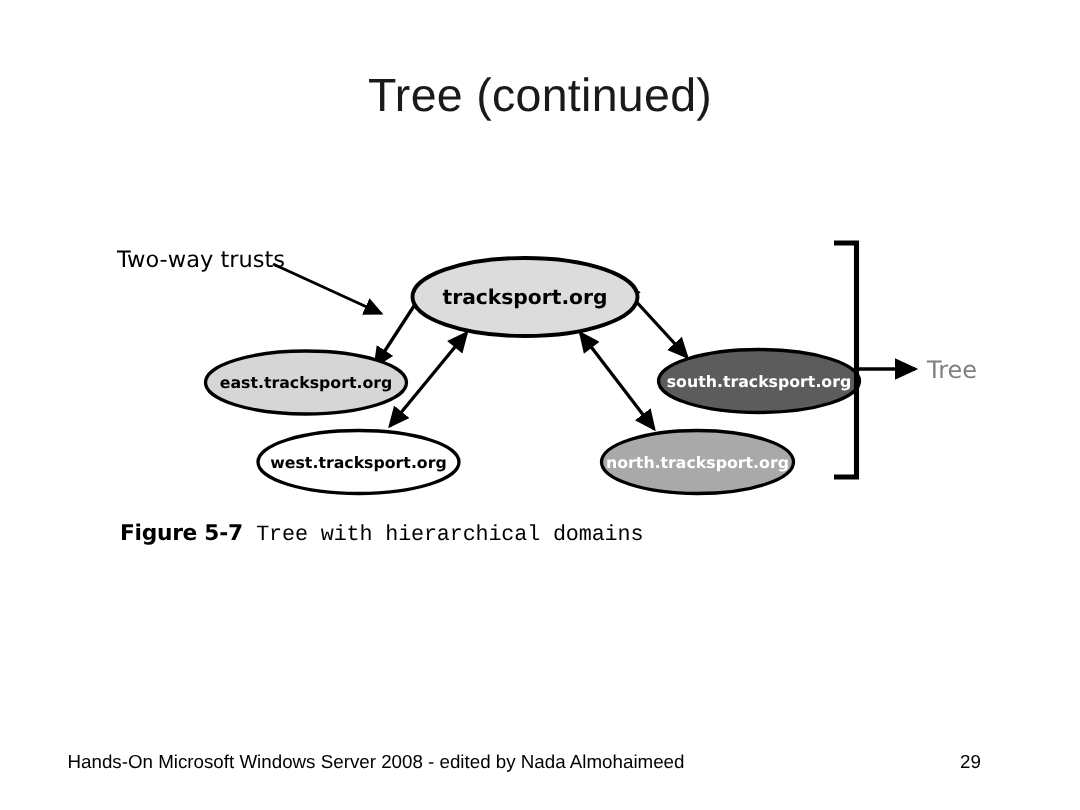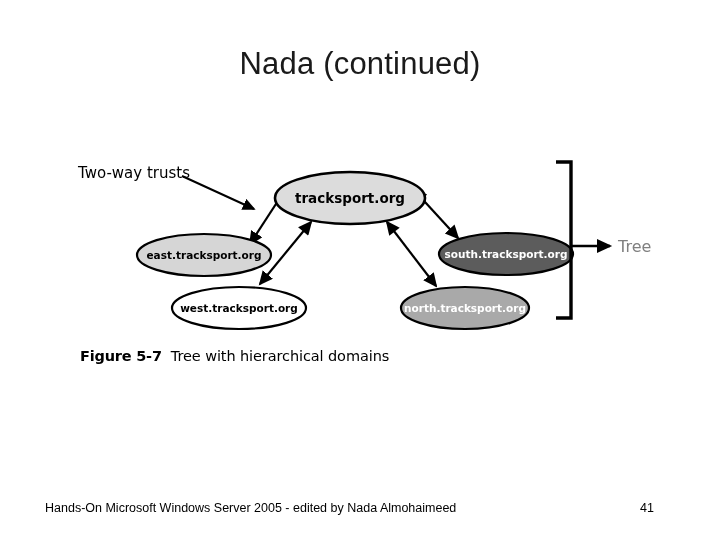--- a/index.html
+++ b/index.html
@@ -56,20 +56,21 @@
     white-space: nowrap;
   }
   #figure-caption .fig-num {
     font-weight: bold;
     letter-spacing: -0.2px;
   }
   #figure-caption .fig-desc {
     font-weight: 400;
     margin-left: 9px;
     letter-spacing: -0.1px;
+    font-family: Liberation Mono, monospace;
   }
 
   
   #footer-text {
     position: absolute;
     left: 45px;
     top: 500px;
     width: 430px;
     font-family: "Liberation Sans", sans-serif;
     font-size: 12.5px;
@@ -96,21 +97,21 @@
     dominant-baseline: middle;
   }
   .annot-label {
     font-family: "DejaVu Sans", sans-serif;
     font-weight: 400;
   }
 </style>
 </head>
 <body>
 
-<div id="slide-title">Nada (continued)</div>
+<div id="slide-title">Tree (continued)</div>
 
 <div id="figure-area">
   <svg id="figure-svg" width="610" height="200" viewBox="0 0 610 200">
     <defs>
       <marker id="arrowEnd" markerWidth="7" markerHeight="7" refX="5.6" refY="3" orient="auto" markerUnits="strokeWidth">
         <path d="M0,0 L6.5,3 L0,6 z" fill="#000000"></path>
       </marker>
       <marker id="arrowStart" markerWidth="7" markerHeight="7" refX="0.9" refY="3" orient="auto" markerUnits="strokeWidth">
         <path d="M6.5,0 L0,3 L6.5,6 z" fill="#000000"></path>
       </marker>
@@ -160,15 +161,15 @@
       <line x1="513" y1="96" x2="552" y2="96" stroke="#000000" stroke-width="2.4" marker-end="url(#arrowPlain)"></line>
       <text class="annot-label" x="560" y="102" font-size="16" fill="#808080">Tree</text>
     </g>
   </svg>
 </div>
 
 <div id="figure-caption">
   <span class="fig-num">Figure 5-7</span><span class="fig-desc">Tree with hierarchical domains</span>
 </div>
 
-<div id="footer-text">Hands-On Microsoft Windows Server 2005 - edited  by Nada Almohaimeed</div>
+<div id="footer-text">Hands-On Microsoft Windows Server 2008 - edited  by Nada Almohaimeed</div>
 
-<div id="page-number">41</div>
+<div id="page-number">29</div>
 
 </body></html>

